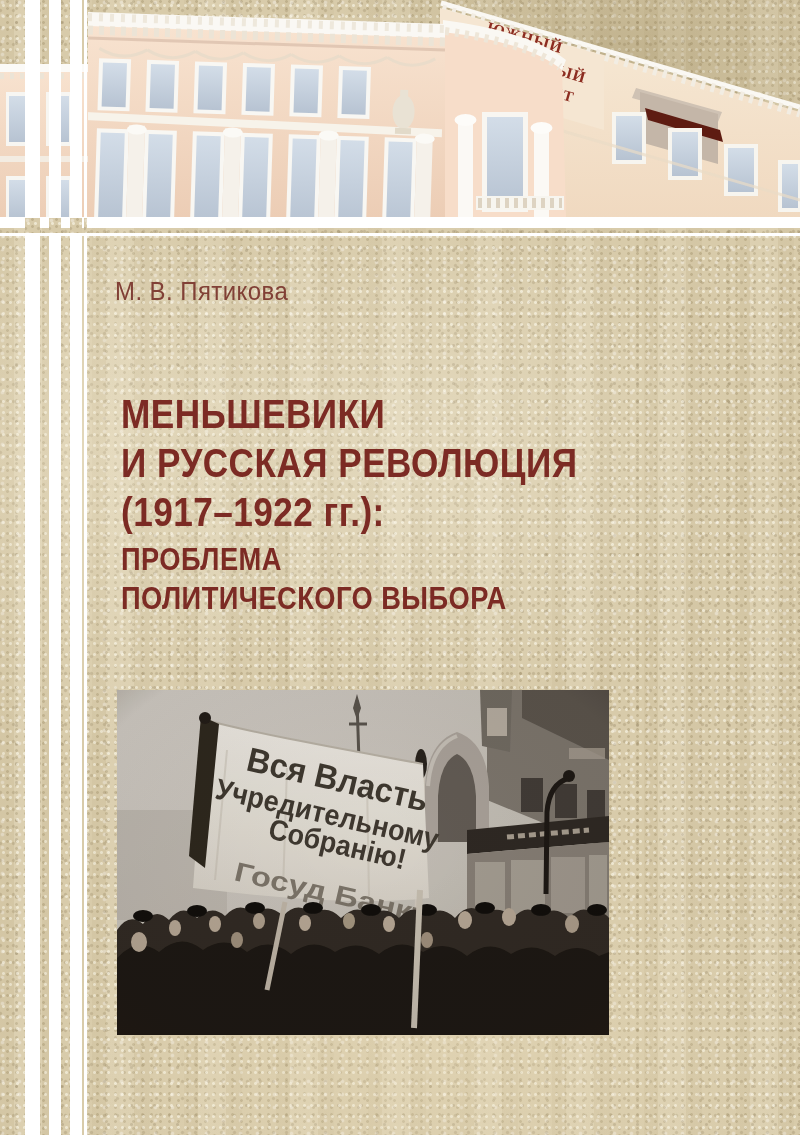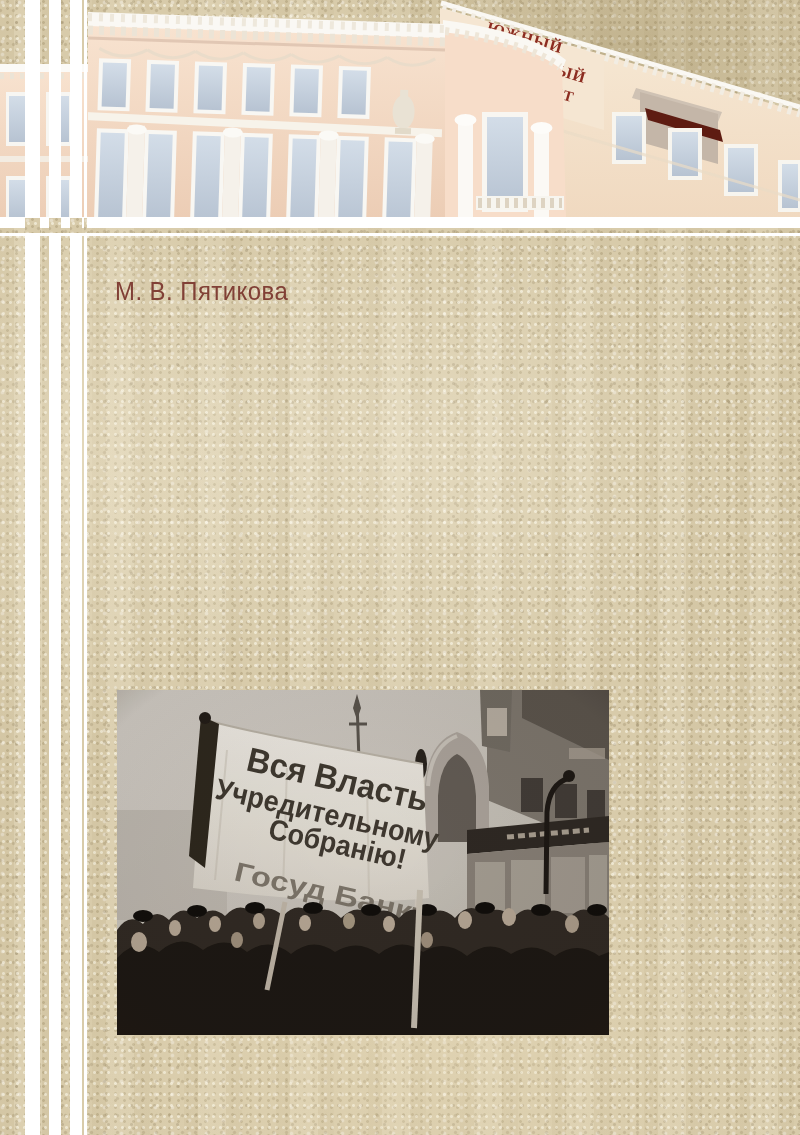--- a/index.html
+++ b/index.html
@@ -211,20 +211,27 @@
   <div class="vbar b2"></div>
   <div class="vbar b3"></div>
   <div class="vbar b4"></div>
   <div class="weave w1 tex"></div>
   <div class="weave w2 tex"></div>
   <div class="weave w3 tex"></div>
   <div class="weave w4 tex"></div>
 
   <div class="author">М. В. Пятикова</div>
 
+  <div class="title">
+    <span class="tl big">МЕНЬШЕВИКИ</span>
+    <span class="tl big">И РУССКАЯ РЕВОЛЮЦИЯ</span>
+    <span class="tl big">(1917–1922 гг.):</span>
+    <span class="tl small gap">ПРОБЛЕМА</span>
+    <span class="tl small">ПОЛИТИЧЕСКОГО ВЫБОРА</span>
+  </div>
 
   <svg class="demo-photo" width="492" height="345" viewBox="0 0 492 345">
     <defs>
       <linearGradient id="skyG" x1="0" y1="0" x2="1" y2="1">
         <stop offset="0" stop-color="#d2cec7"></stop>
           <stop offset=".6" stop-color="#c3beb6"></stop>
           <stop offset="1" stop-color="#b2ada4"></stop>
       </linearGradient>
       <linearGradient id="bannerG" x1="0" y1="0" x2="0" y2="1">
         <stop offset="0" stop-color="#efece5"></stop>

